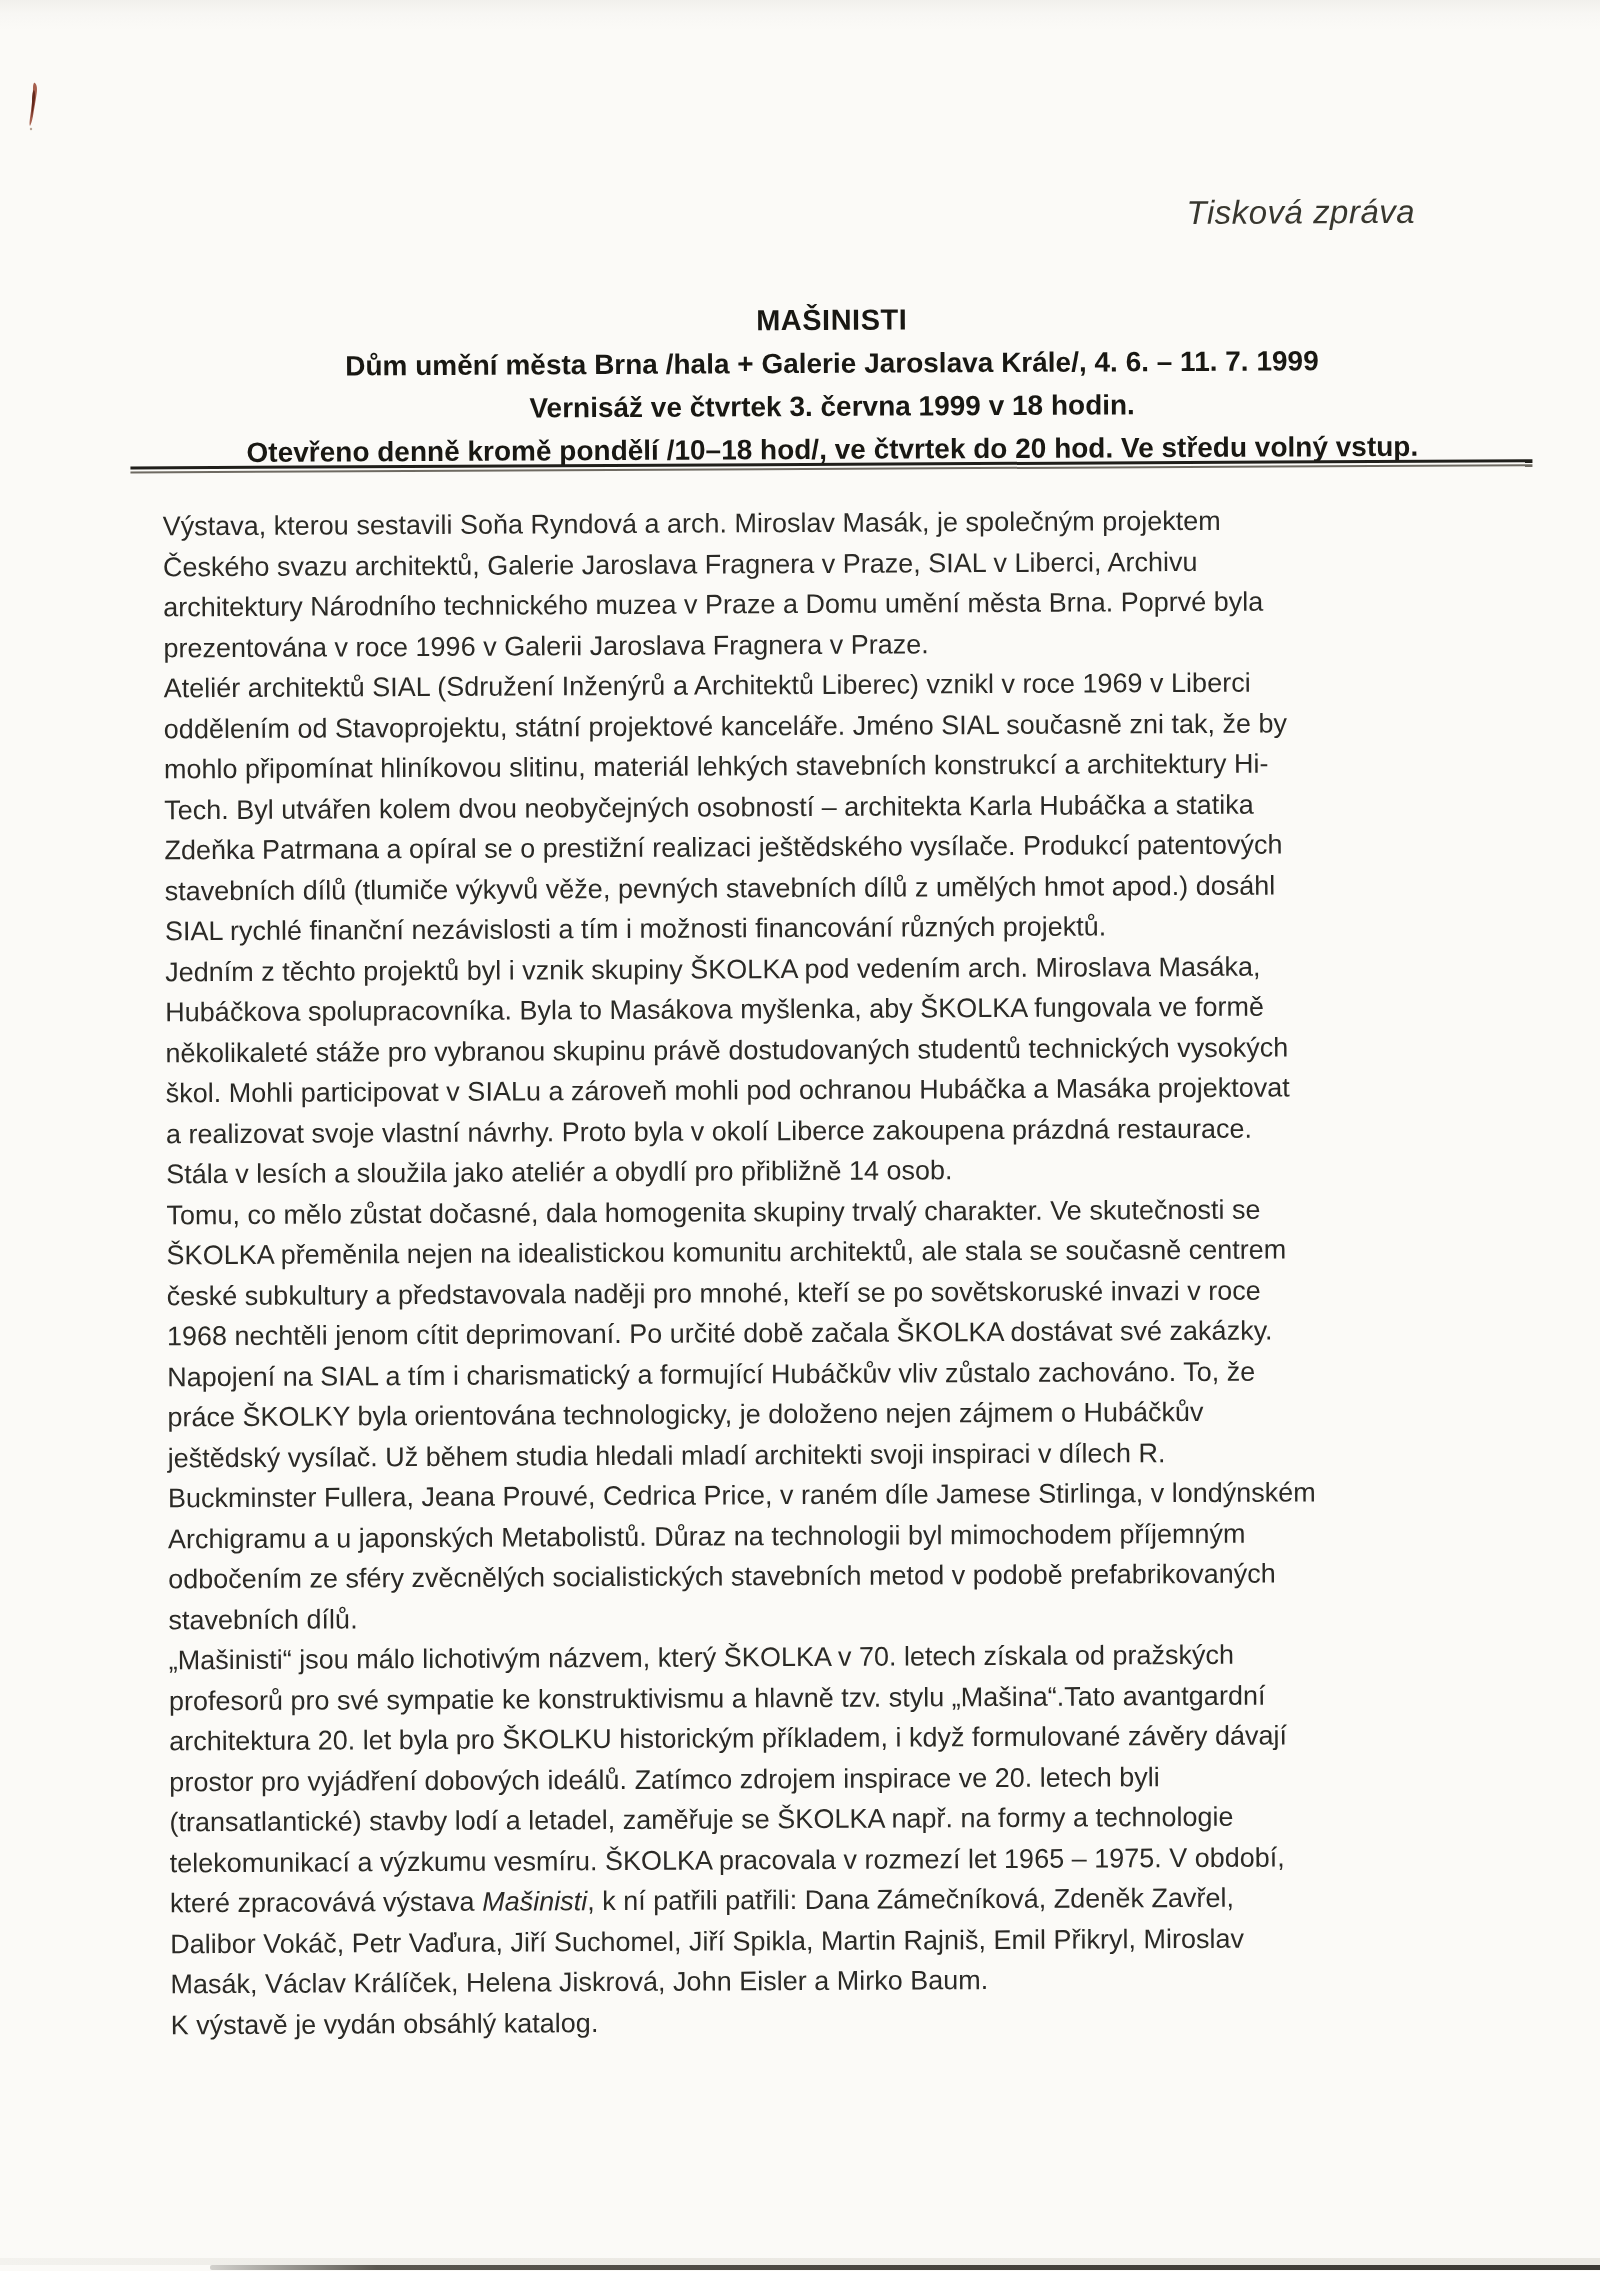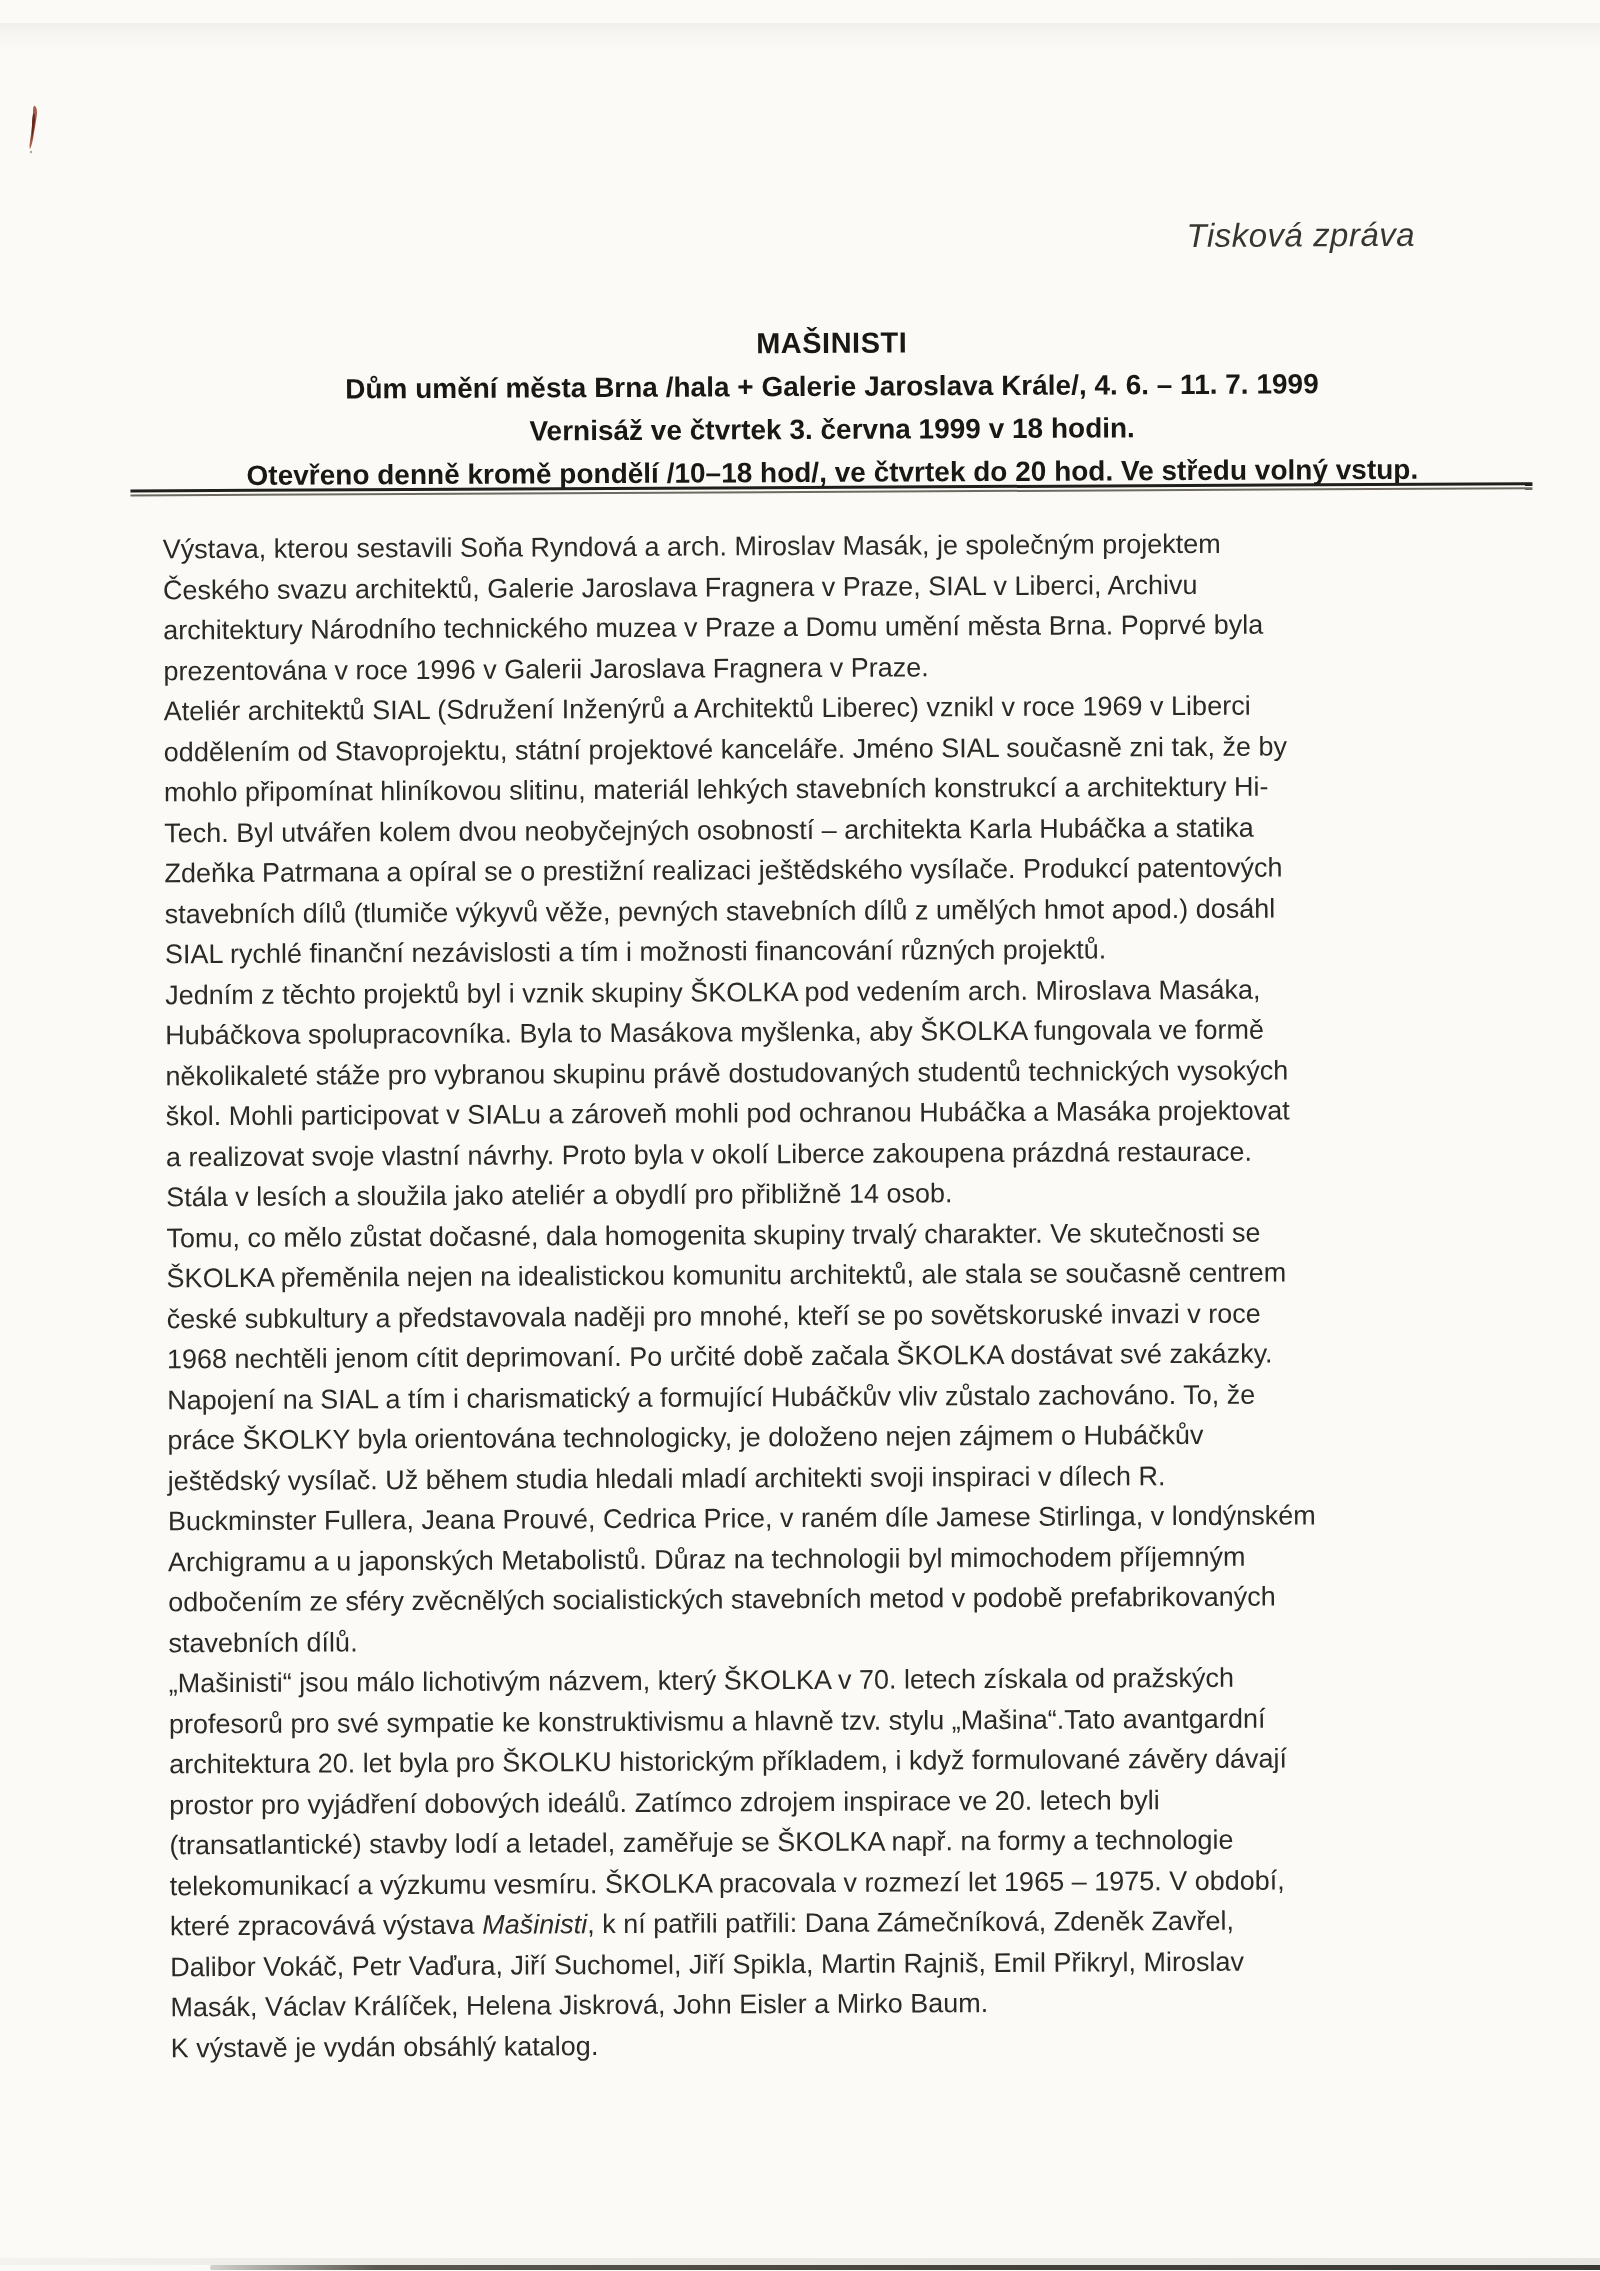--- a/index.html
+++ b/index.html
@@ -7,21 +7,20 @@
     width: 1600px; height: 2271px;
     background: #fbfaf7;
     font-family: "Liberation Sans", "DejaVu Sans", sans-serif;
     overflow: hidden;
     position: relative;
   }
   .page {
     position: absolute; inset: 0;
     background:
       linear-gradient(#f1f0ec 0px, #f8f7f4 14px, #fbfaf7 30px, #fbfaf7 100%);
-    margin-top: 23px;
   }
   .content {
     position: absolute; inset: 0;
     transform: rotate(-0.3deg);
     transform-origin: 50% 0;
     color: #2a2926;
   }
   .type-label {
     position: absolute;
     top: 196px; right: 186px;

